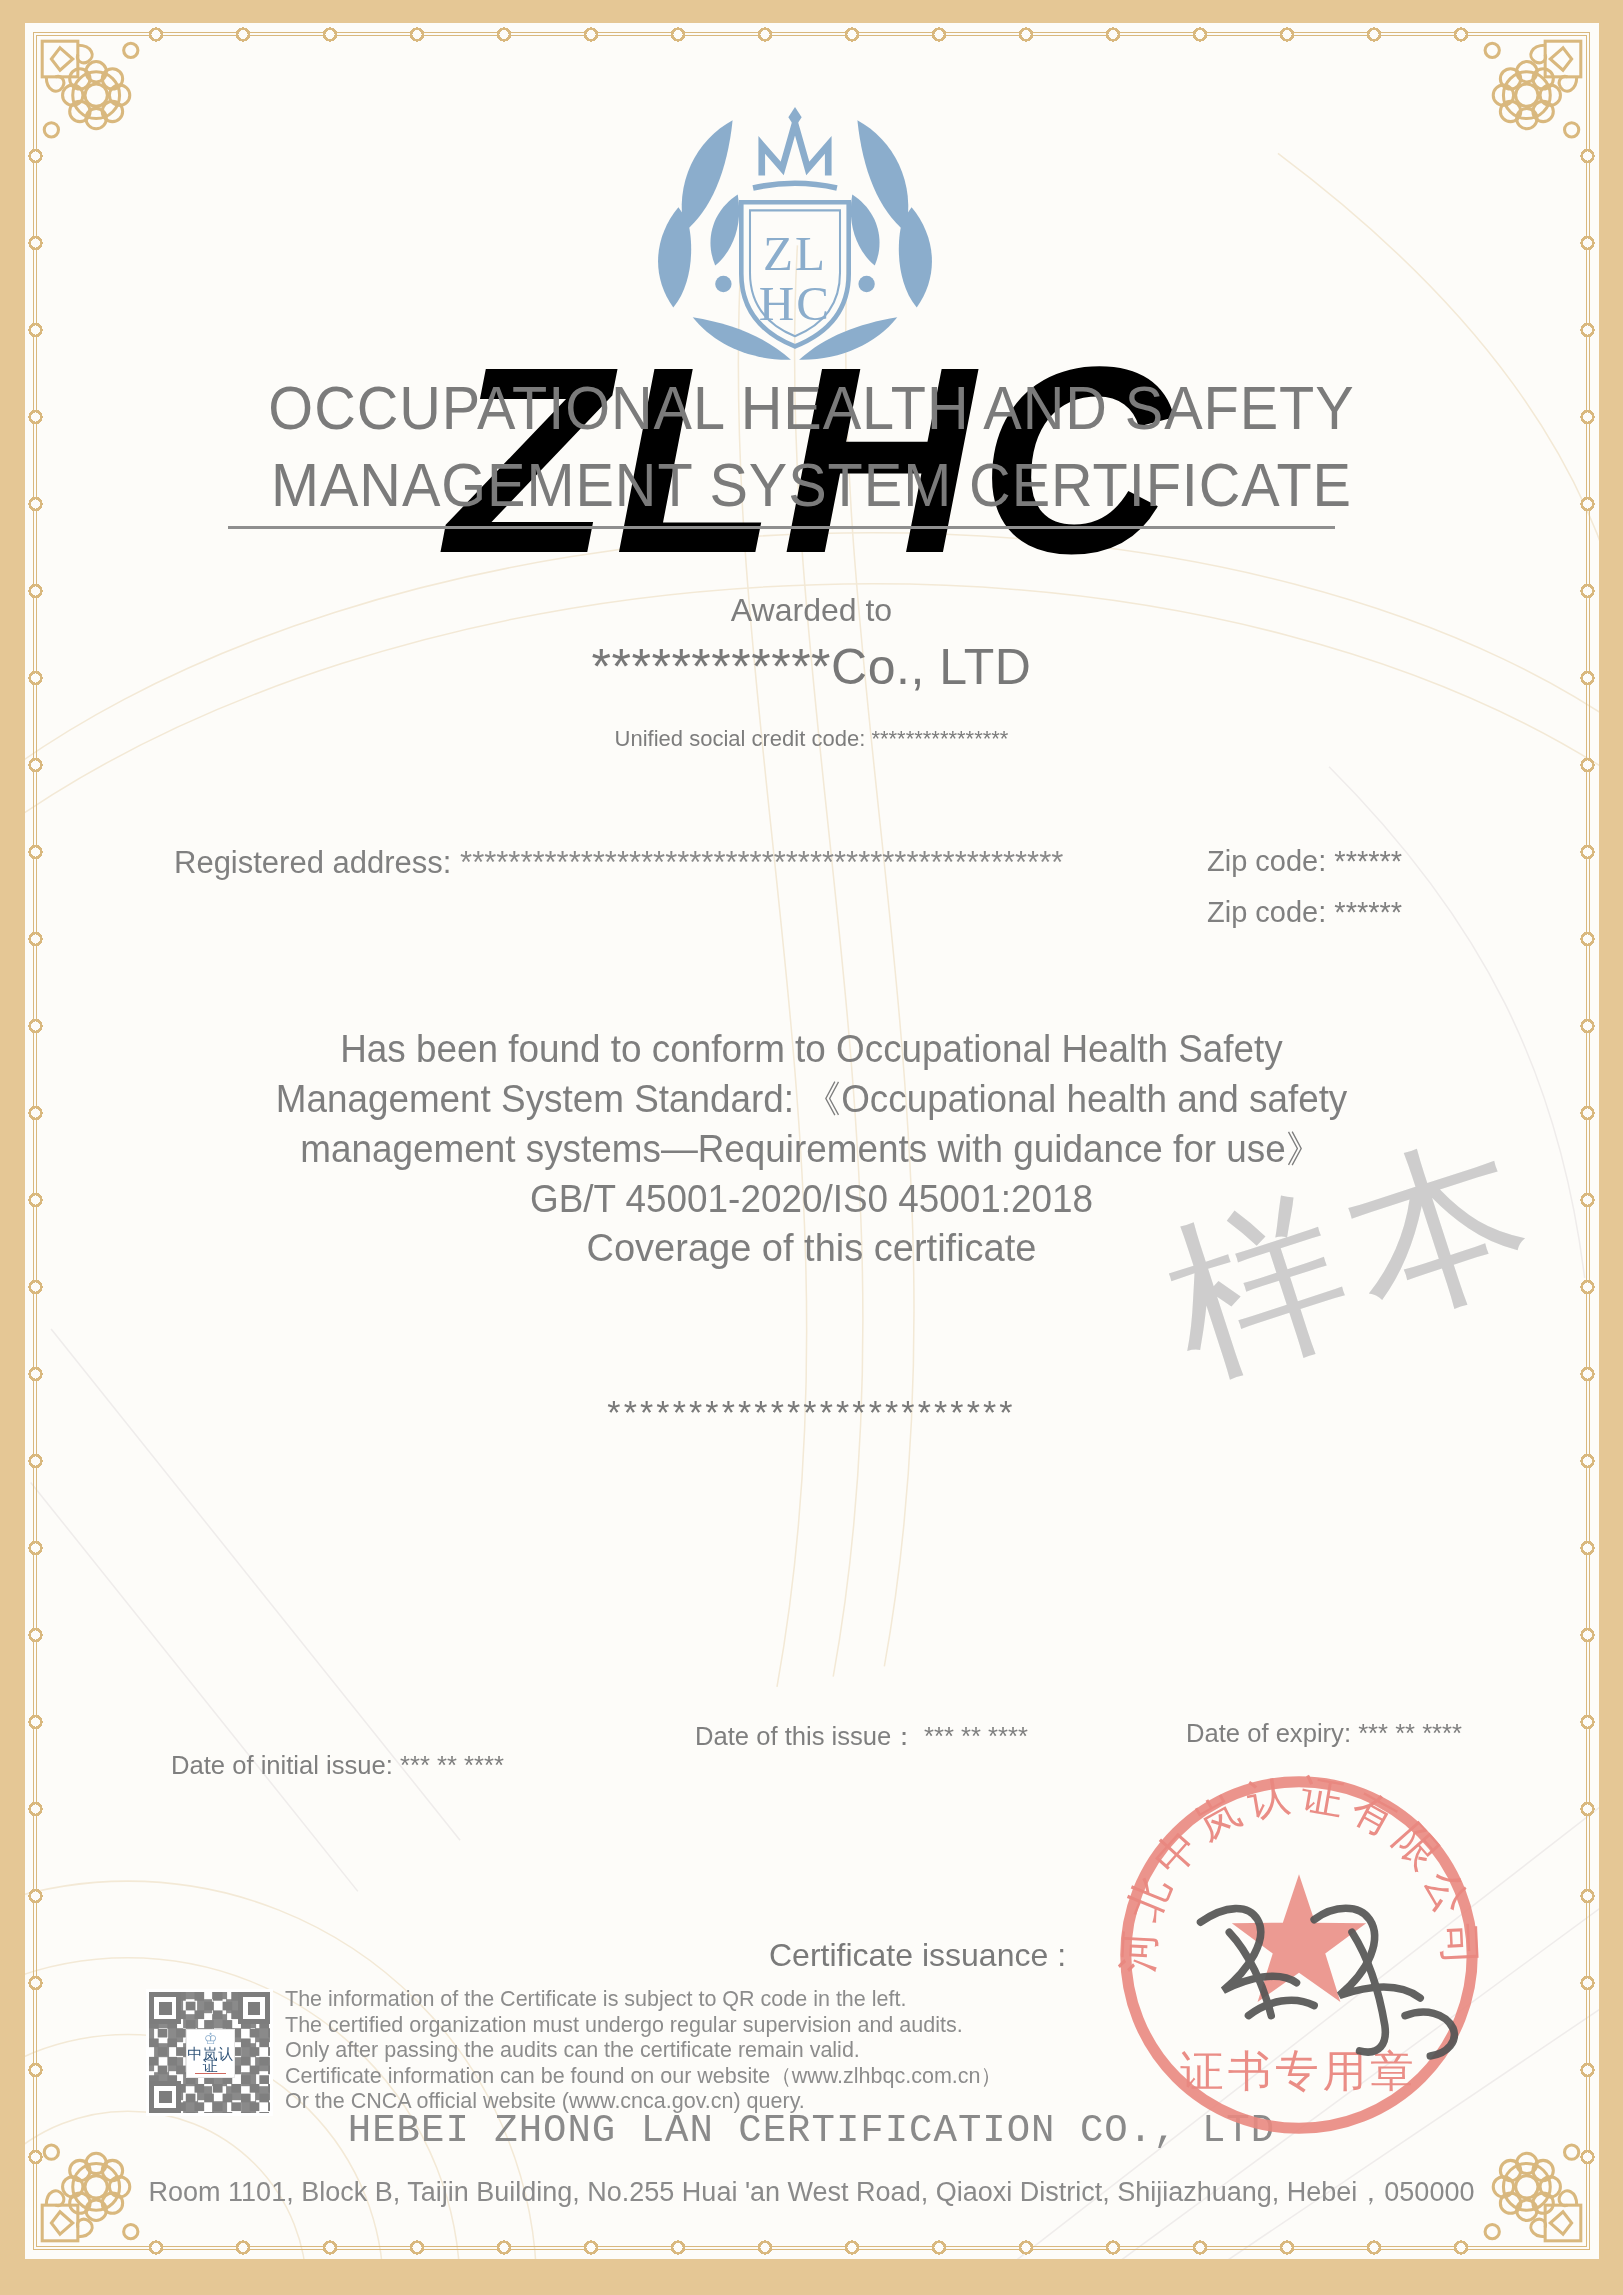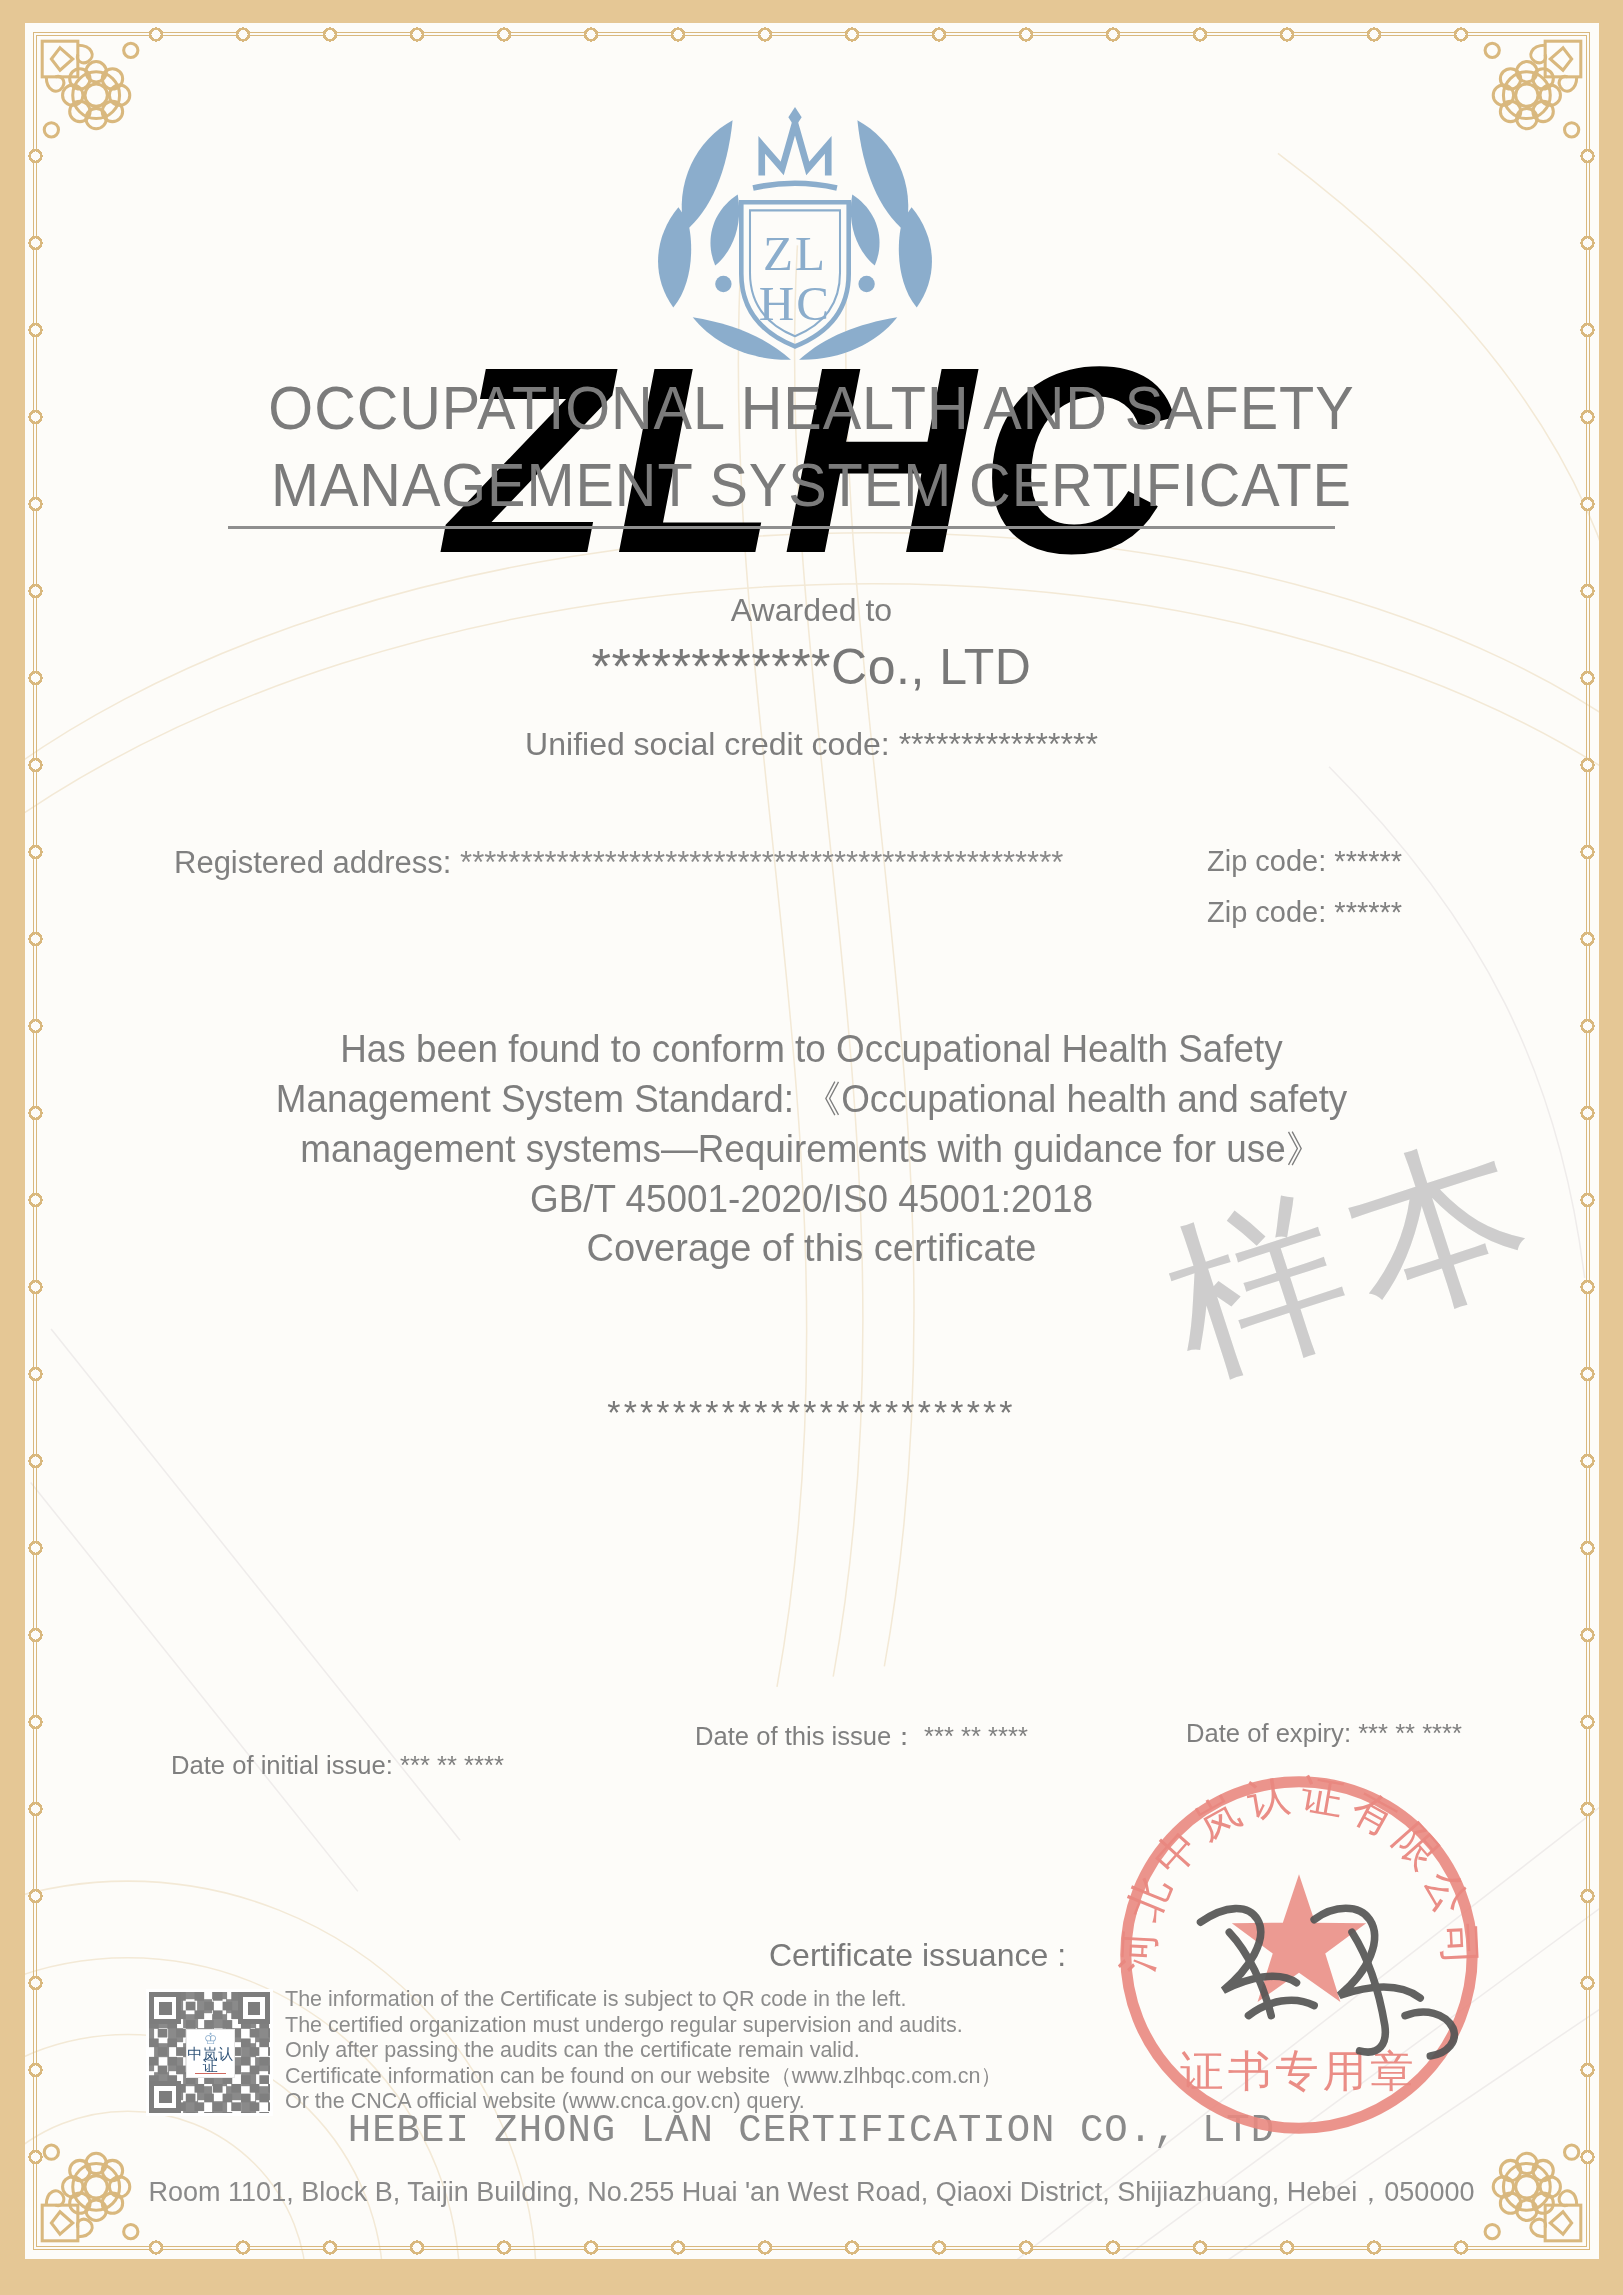--- a/index.html
+++ b/index.html
@@ -55,21 +55,21 @@
   
   .abs{position:absolute;z-index:5;}
   .center{left:0;right:0;text-align:center;}
   .title-block{top:369px;font-size:62px;color:#7b7b7b;line-height:77px;
     transform:scaleX(.93);transform-origin:center;letter-spacing:1px;white-space:nowrap;}
   .title-underline{top:526px;left:228px;width:1107px;height:3.1px;background:#8f8f8f;}
   .certno{top:538px;left:846px;font-size:30px;color:#7d7d7d;white-space:nowrap;}
   .certno .val{color:#9a9a9a;font-family:"Liberation Serif",serif;letter-spacing:-1px;}
   .awarded{top:592px;font-size:32px;color:#7d7d7d;}
   .company{top:638px;font-size:50px;color:#787878;letter-spacing:0.5px;}
-  .credit{top:726px;font-size:32px;color:#7d7d7d;}
+  .credit{top:726px;font-size:22px;color:#7d7d7d;}
   .addr-row{font-size:31px;color:#808080;white-space:nowrap;text-align:center;}
   .addr-row .stars{color:#8a8a8a;}
   .zip{font-size:29px;color:#808080;white-space:nowrap;}
   .para{top:1024px;font-size:38px;line-height:50px;color:#7e7e7e;transform:scaleX(.97);transform-origin:center;}
   .coverage{top:1227px;font-size:38px;color:#7e7e7e;}
   .stars-row{top:1393px;font-size:34px;color:#787878;letter-spacing:3.1px;}
   .date-item{top:1719px;font-size:25.6px;color:#7f7f7f;white-space:nowrap;}
   .issuance{top:1937px;left:769px;font-size:32px;color:#7a7a7a;z-index:5;}
   
   .stamp{position:absolute;top:1753px;left:1097px;width:404px;height:404px;z-index:6;}

